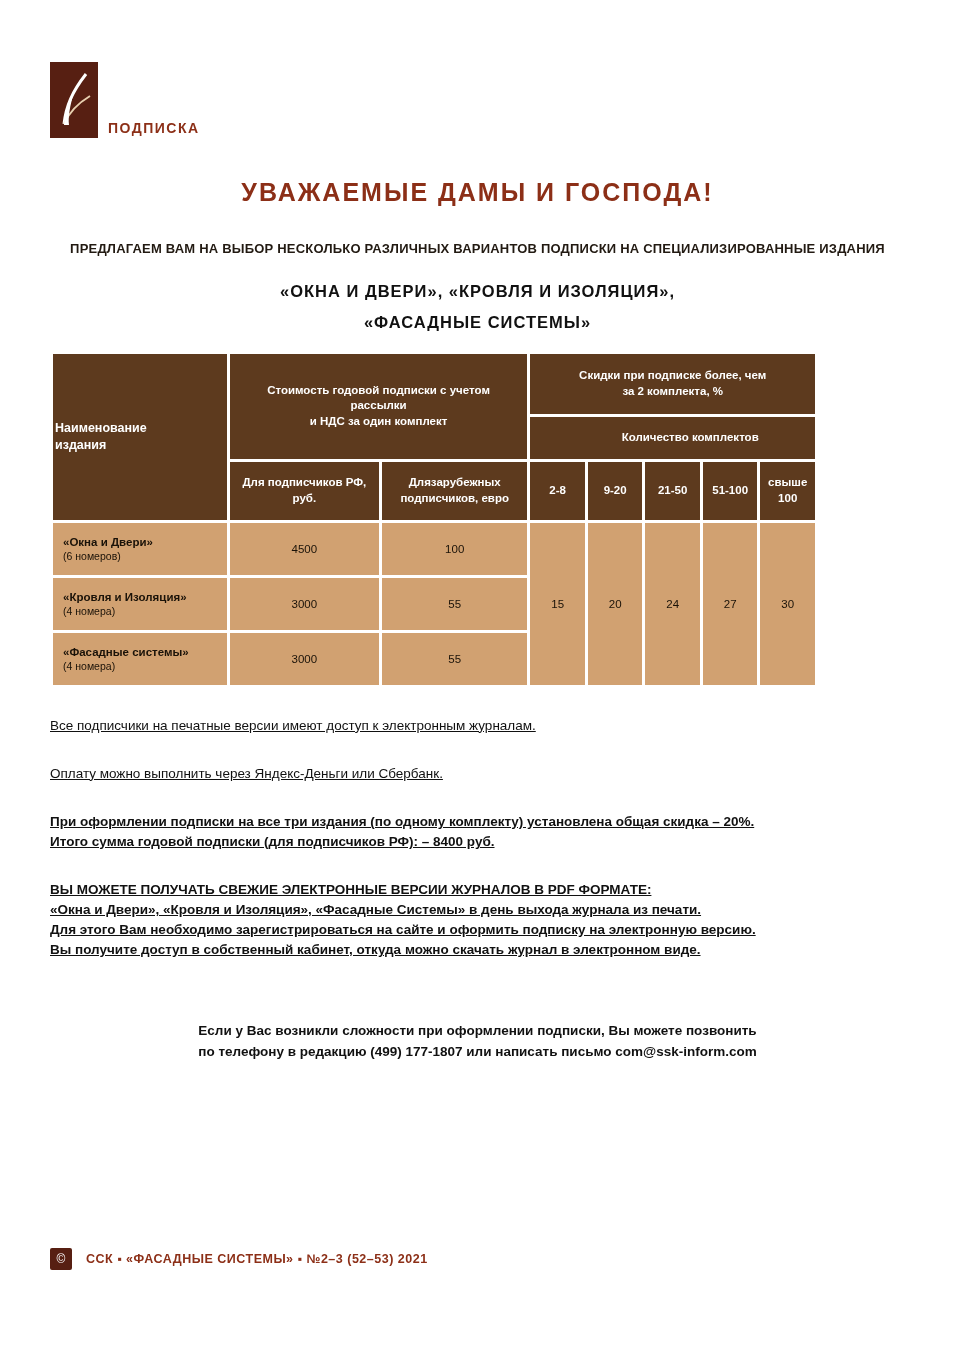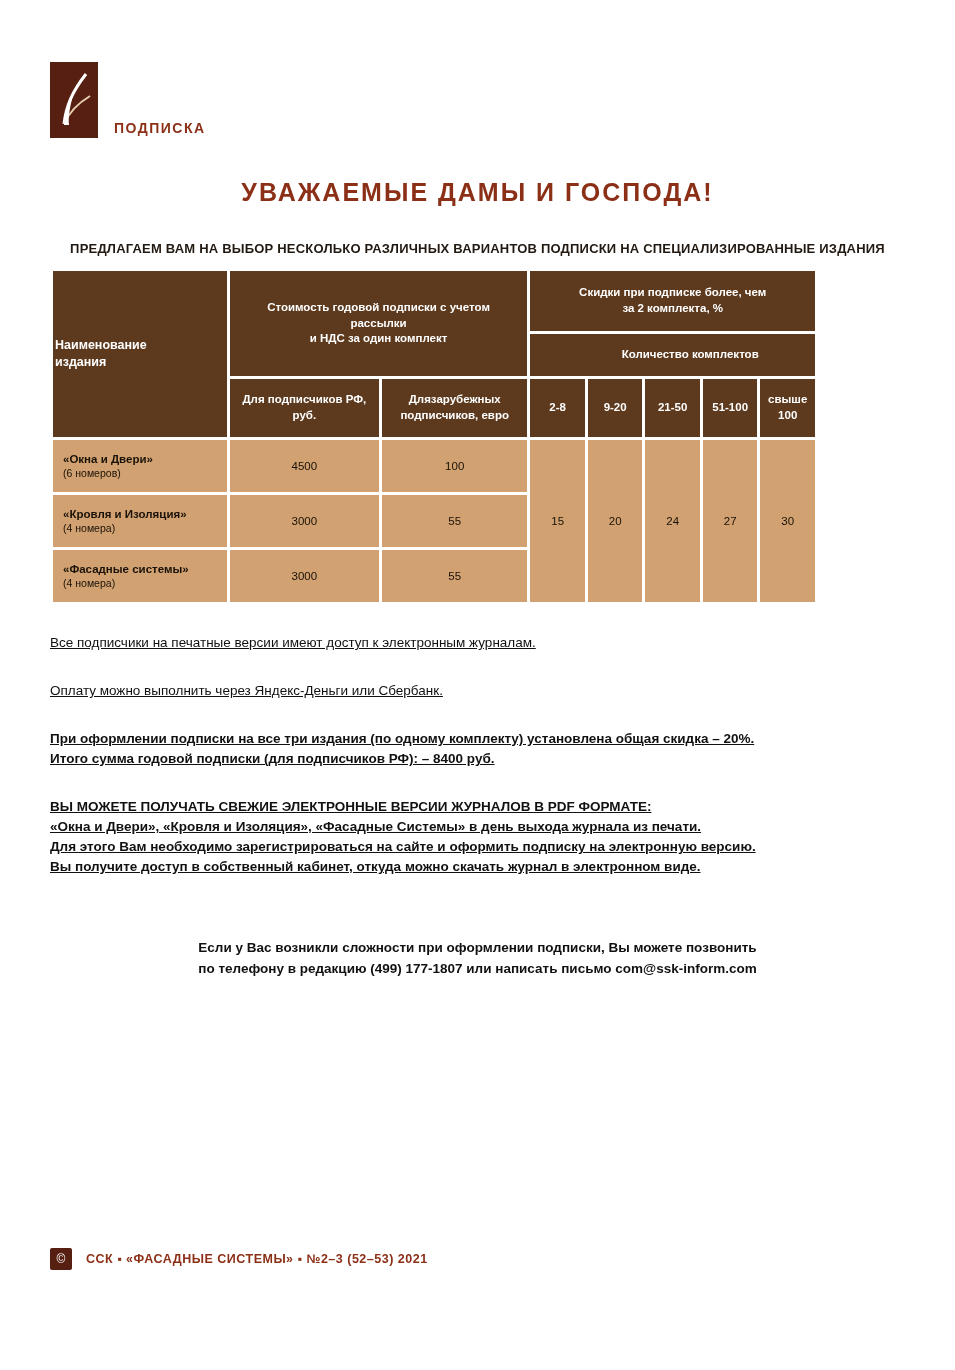--- a/index.html
+++ b/index.html
@@ -1,21 +1,21 @@
 <!DOCTYPE html>
 <html><head>
 <meta charset="utf-8">
 <style>
   html,body{margin:0;padding:0;background:#fff;}
   .page{
     position:relative;width:955px;height:1370px;margin:0 auto;background:#ffffff;
     font-family:"Liberation Sans","DejaVu Sans",sans-serif;color:#111;overflow:hidden;
   }
   
-  .brand{position:absolute;left:50px;top:62px;display:flex;align-items:flex-end;gap:16px;}
+  .brand{position:absolute;left:50px;top:62px;display:flex;align-items:flex-end;gap:10px;}
   .logo-box{width:48px;height:76px;background:#571f12;display:flex;align-items:center;justify-content:center;}
   .brand-label{color:#8c2f17;font-weight:bold;font-size:14px;letter-spacing:1.5px;padding-bottom:2px;}
   
   .content{position:absolute;left:50px;top:162px;width:855px;}
   .heading{margin:16px 0 0;text-align:center;color:#8c2f17;font-size:25px;letter-spacing:2px;font-weight:bold;}
   .subheading{margin-top:34px;text-align:center;font-weight:bold;font-size:13px;color:#221a12;letter-spacing:0.2px;}
   .titles{margin-top:20px;text-align:center;font-weight:bold;font-size:16.5px;letter-spacing:1px;line-height:1.9;color:#111;white-space:pre-line;}
   .table-title{margin-top:24px;text-align:center;font-size:13.5px;letter-spacing:0.5px;color:#111;}
   
   table.price{margin-top:12px;border-collapse:separate;border-spacing:3px;table-layout:fixed;width:768px;}
@@ -55,20 +55,22 @@
     </div>
     <div class="brand-label">ПОДПИСКА</div>
   </div>
 
   <div class="content">
 
     <div class="heading">УВАЖАЕМЫЕ ДАМЫ И ГОСПОДА!</div>
 
     <div class="subheading">ПРЕДЛАГАЕМ ВАМ НА ВЫБОР НЕСКОЛЬКО РАЗЛИЧНЫХ ВАРИАНТОВ ПОДПИСКИ НА СПЕЦИАЛИЗИРОВАННЫЕ ИЗДАНИЯ</div>
 
+    <div class="titles">«ОКНА И ДВЕРИ», «КРОВЛЯ И ИЗОЛЯЦИЯ»,
+«ФАСАДНЫЕ СИСТЕМЫ»</div>
 
 
     <table class="price">
       <colgroup>
         <col style="width:172px">
           <col style="width:148px">
           <col style="width:144px">
         <col style="width:54px">
           <col style="width:54px">
           <col style="width:54px">

